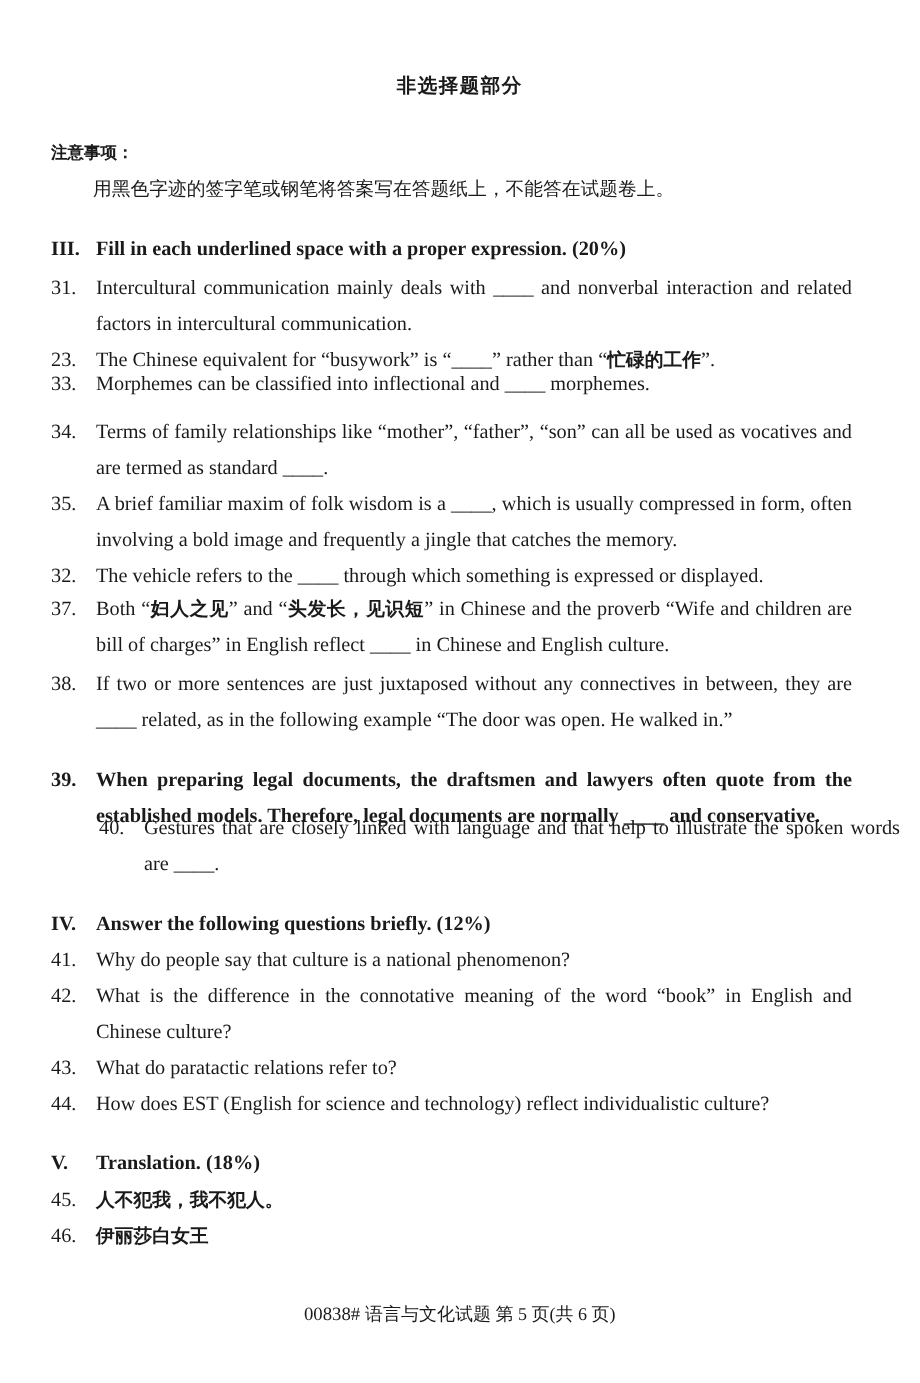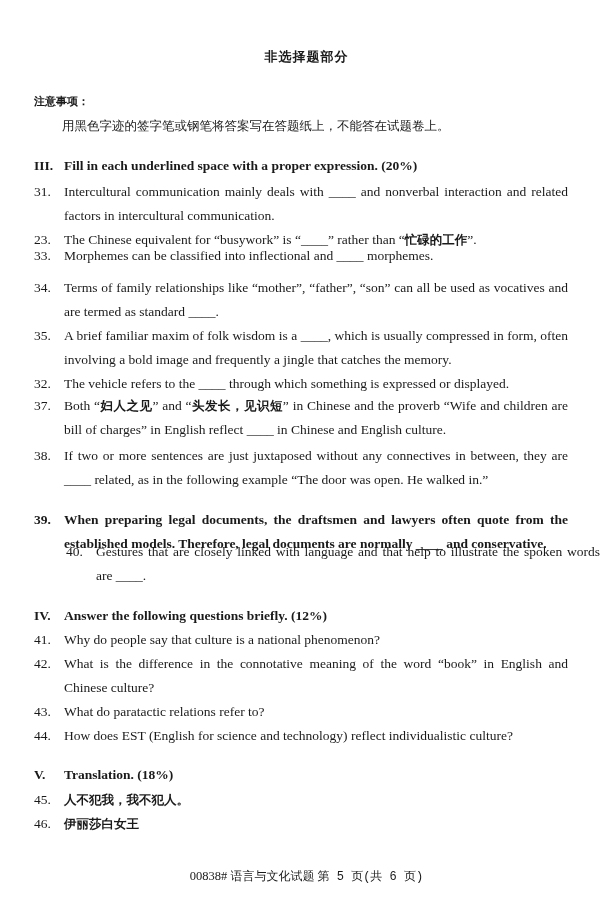--- a/index.html
+++ b/index.html
@@ -31,21 +31,21 @@
     line-height: 24px;
   }
   .q .qnum { position: absolute; left: 0; top: 0; }
   .q .qtext { margin-left: 30px; display: block; text-align: justify; }
   .q .qtext.nojust { text-align: left; }
   .cn { font-family: "DejaVu Sans", sans-serif; font-weight: bold; font-size: 12.5px; }
   .footer {
     position: absolute; top: 868px; left: 0; width: 613px; text-align: center;
     font-size: 12.5px;
   }
-  .footer .cnf { font-family: Liberation Mono, monospace; font-size: 12px; }
+  .footer .cnf { font-family: Liberation Serif, serif; font-size: 12px; }
 </style>
 </head>
 <body>
 
 <div>
 
   <div class="page-title">非选择题部分</div>
 
   <div class="notice-label">注意事项：</div>
   <div class="notice-text">用黑色字迹的签字笔或钢笔将答案写在答题纸上，不能答在试题卷上。</div>

